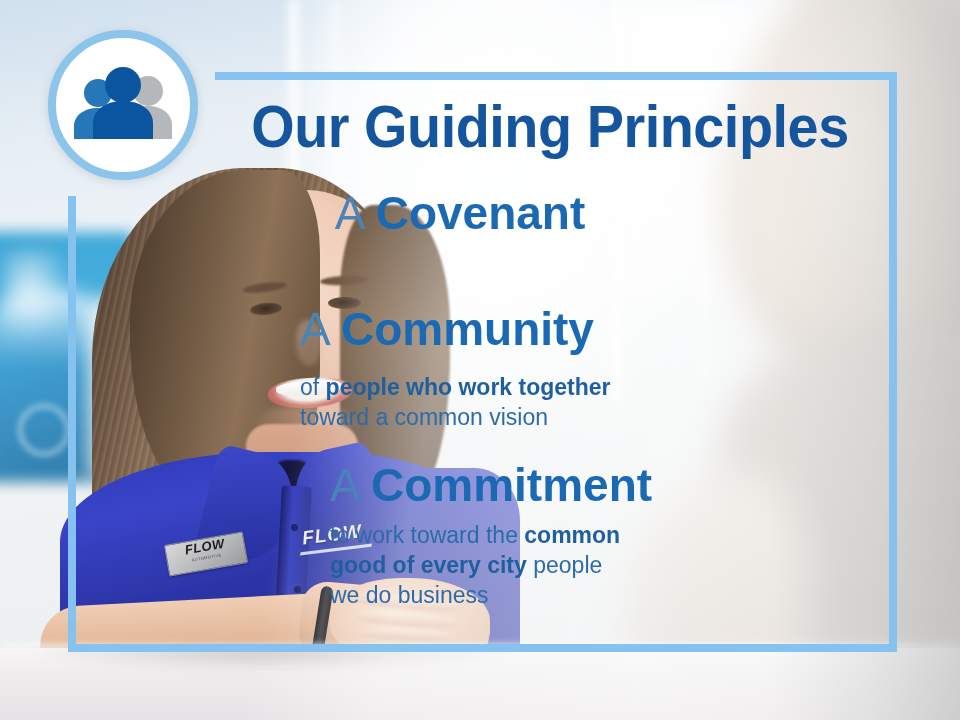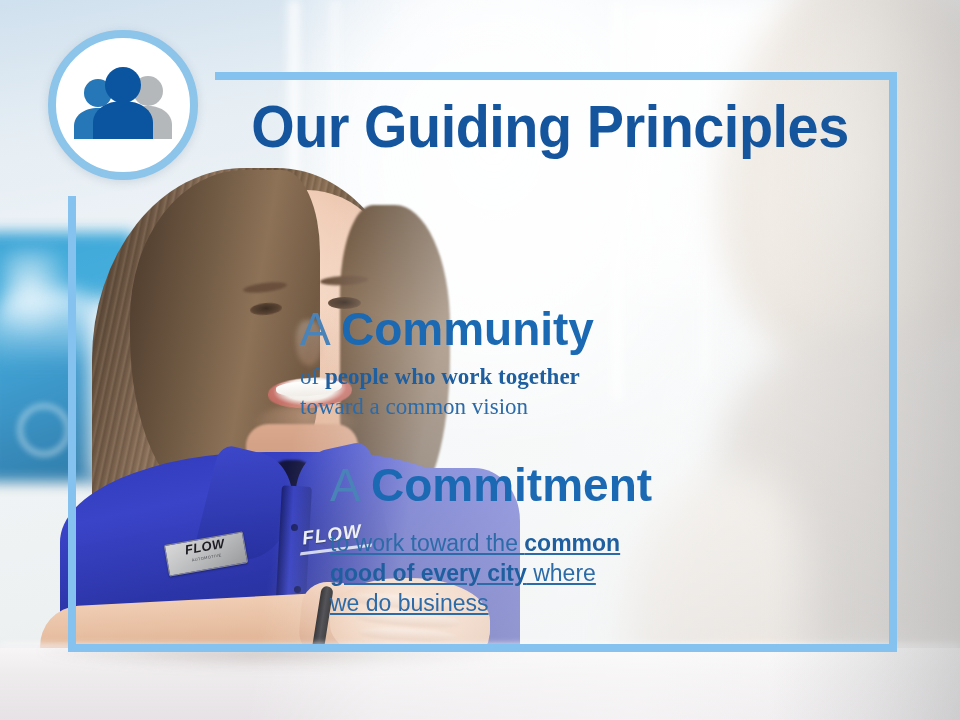--- a/index.html
+++ b/index.html
@@ -537,22 +537,22 @@
     color: #2D6BA8;
   }
   .sub-line b { font-weight: bold; color: #1f5f9f; }
 
   
   #p1 { left: 240px; top: 186px; width: 440px; text-align: center; }
   #p2 { left: 300px; top: 302px; width: 510px; text-align: left; }
   #p3 { left: 330px; top: 458px; width: 550px; text-align: left; }
 
   #p1 .sub-line { margin-top: 6px; }
-  #p2 .sub-line { margin-top: 6px; font-family: Liberation Serif, serif; }
-  #p3 .sub-line { margin-top: 16px; text-decoration: underline; }
+  #p2 .sub-line { margin-top: 16px; }
+  #p3 .sub-line { margin-top: 8px; }
 </style>
 </head>
 <body>
 
 <div id="stage">
 
   <div class="photo">
     <div class="bg-base"></div>
     <div class="bg-window"></div>
     <div class="bg-window2"></div>
@@ -640,31 +640,35 @@
       <path d="M5 72 V59 c0-10.5 10-18 24-18 s24 7.5 24 18 v13 z" fill="#2577b8"></path>
 
       <circle cx="54" cy="18" r="18" fill="#0a54a0"></circle>
       <path d="M24 72 V56 c0-13 12.5-22 30-22 s30 9 30 22 v16 z" fill="#0a54a0"></path>
     </svg>
   </div>
 
   <div class="title">Our Guiding Principles</div>
 
   <div class="block" id="p1">
+    <div class="headline">
+      <span class="art">A</span>
+      <span class="word">Covenant</span>
+    </div>
   </div>
 
   <div class="block" id="p2">
     <div class="headline">
       <span class="art">A</span>
       <span class="word">Community</span>
     </div>
     <div class="sub-line"><span>of </span><b>people who work together</b><br><span>toward a common vision</span></div>
   </div>
 
   <div class="block" id="p3">
     <div class="headline">
       <span class="art">A</span>
       <span class="word">Commitment</span>
     </div>
-    <div class="sub-line"><span>to work toward the </span><b>common</b><br><b>good of every city</b><span> where</span><br><span>we do business</span></div>
+    <div class="sub-line"><span>to work toward the </span><b>common</b><br><b>good of every city</b><span> people</span><br><span>we do business</span></div>
   </div>
 
 </div>
 
 </body></html>

